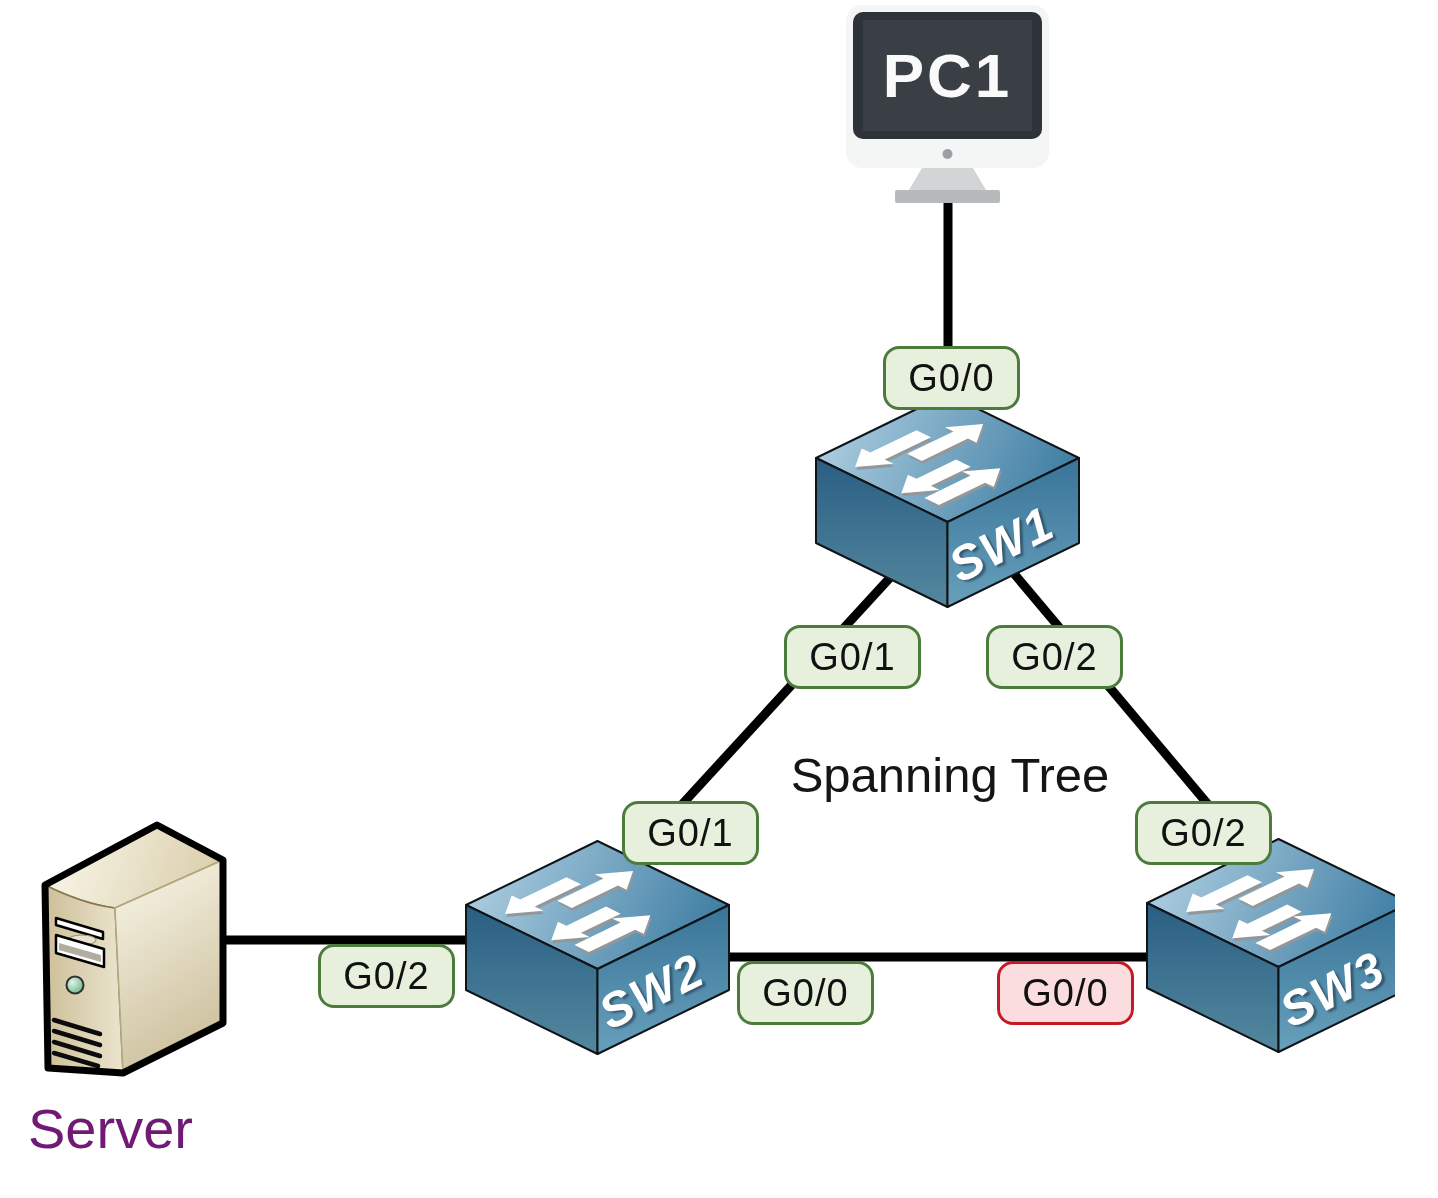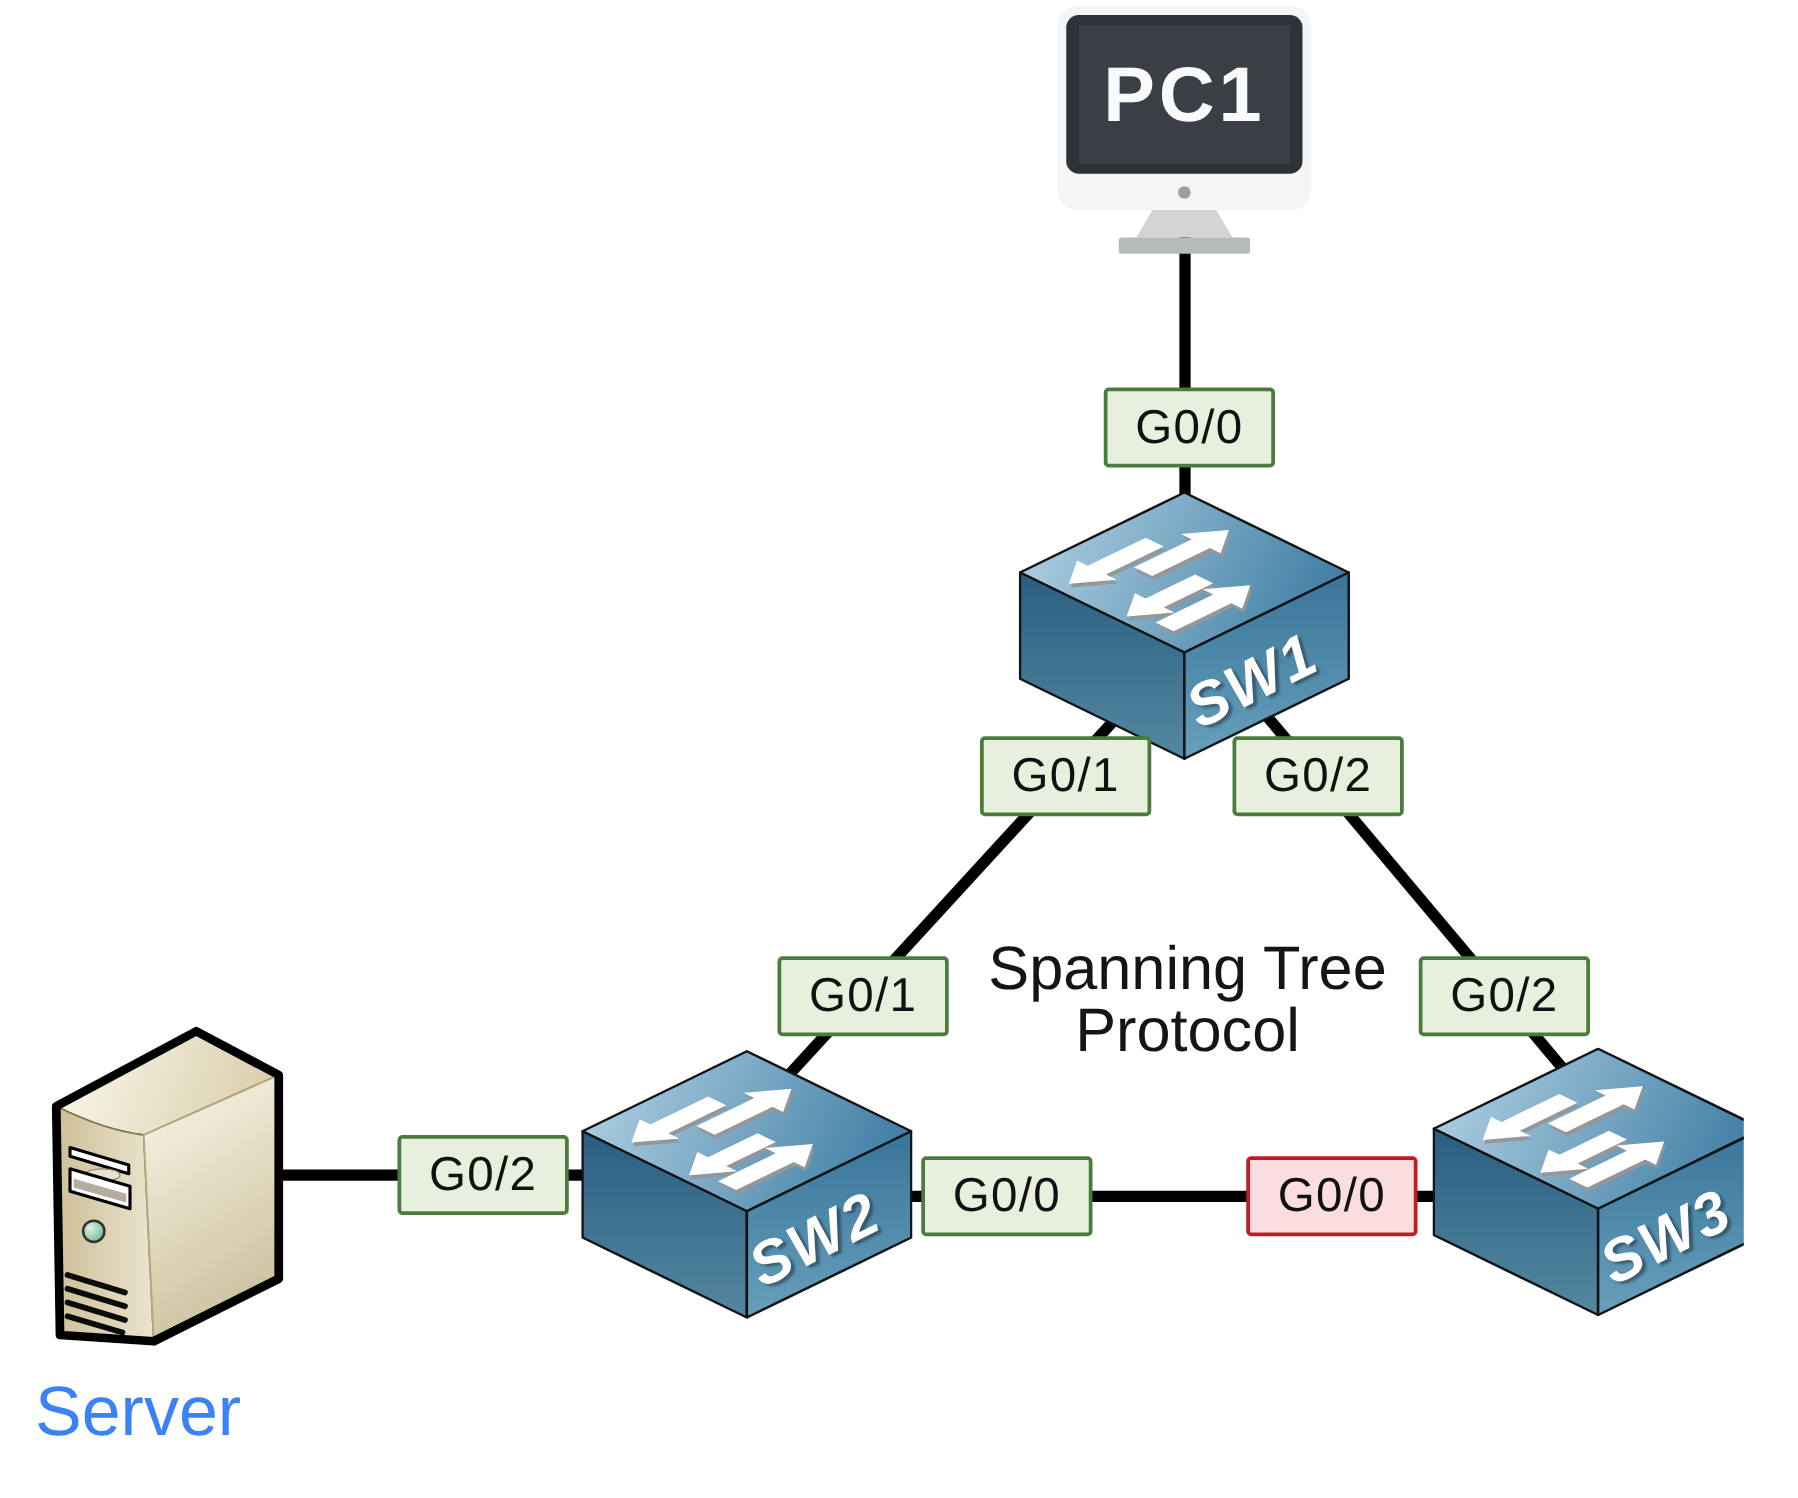--- a/index.html
+++ b/index.html
@@ -3,27 +3,27 @@
 <meta charset="utf-8">
 <style>
   html,body{margin:0;padding:0;background:#fff;}
   #canvas{position:relative;width:1395px;height:1198px;background:#fff;overflow:hidden;
           font-family:"Liberation Sans",sans-serif;}
   #wires{position:absolute;left:0;top:0;}
   .node{position:absolute;}
   .port{position:absolute;width:137px;height:64px;box-sizing:border-box;
         border:3.5px solid var(--port-normal-border,#4c7c3c);
         background:var(--port-normal-fill,#e7f0dd);
-        border-radius:4px;display:flex;align-items:center;justify-content:center;
-        font-size:38px;letter-spacing:1px;color:#111;}
+        border-radius:16px;display:flex;align-items:center;justify-content:center;
+        font-size:38px;letter-spacing:1px;color:#111;margin-top:36px;}
   .port.blocked{border-color:var(--port-blocked-border,#c41a24);
         background:var(--port-blocked-fill,#fbdde0);}
   #title{position:absolute;left:730px;top:750px;width:440px;text-align:center;
          font-size:49px;line-height:50px;color:#151515;}
-  .caption{position:absolute;font-size:56px;color:#3b82f6;}
+  .caption{position:absolute;font-size:56px;color:#701a75;}
   .sw-label{font-family:"Liberation Sans",sans-serif;font-style:italic;font-weight:700;
         font-size:48px;fill:#ffffff;letter-spacing:2px;
         text-shadow:2px 3px 2px rgba(30,50,65,.55);}
   .pc-label{font-family:"Liberation Sans",sans-serif;font-weight:700;font-size:62px;
         fill:#fafafa;letter-spacing:3px;}
 </style>
 </head>
 <body>
 
 <div id="canvas">
@@ -144,16 +144,15 @@
   <div class="port" style="left:784px;top:589px">G0/1</div>
   <div class="port" style="left:986px;top:589px">G0/2</div>
   <div class="port" style="left:622px;top:765px">G0/1</div>
   <div class="port" style="left:1135px;top:765px">G0/2</div>
   <div class="port" style="left:318px;top:908px">G0/2</div>
   <div class="port" style="left:737px;top:925px">G0/0</div>
   <div class="port blocked" style="left:997px;top:925px">G0/0</div>
 
   <div id="title">
     <div>Spanning Tree</div>
-    <div>Protocol</div>
   </div>
 
 </div>
 
 </body></html>

